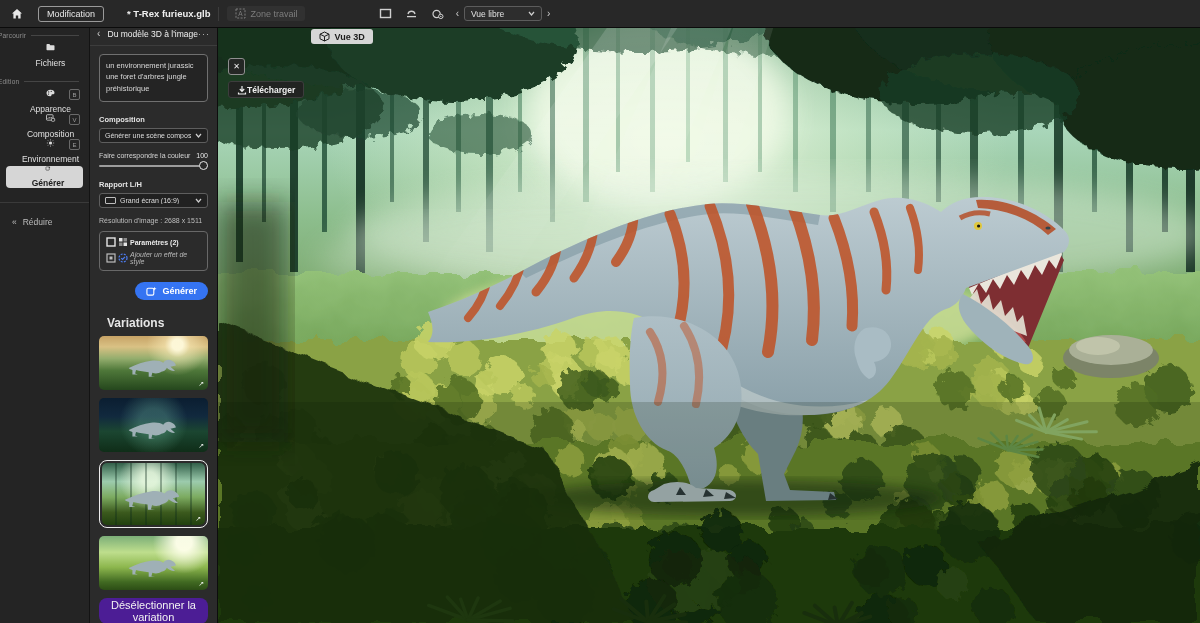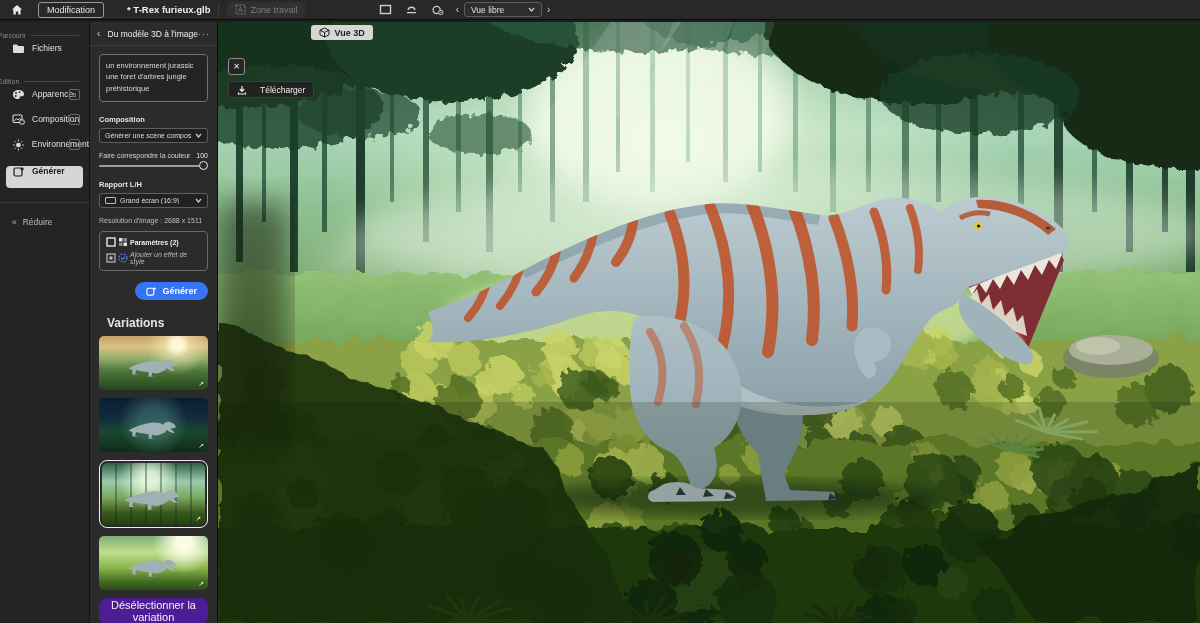--- a/index.html
+++ b/index.html
@@ -1,20 +1,20 @@
 <!DOCTYPE html>
 <html><head>
 <meta charset="utf-8">
 <style>
   * { margin:0; padding:0; box-sizing:border-box; }
   html,body { width:1200px; height:623px; overflow:hidden; background:#1d1d1d;
     font-family:"Liberation Sans", sans-serif; color:#e6e6e6; }
 
   
-  .topbar { position:absolute; left:0; top:0; width:1200px; height:20px; background:#282828;
+  .topbar { position:absolute; left:0; top:0; width:1200px; height:28px; background:#282828;
     border-bottom:1px solid #0b0b0b; display:flex; align-items:center; z-index:30; }
   .tb-home { width:34px; display:flex; justify-content:center; }
   .btn-outline { border:1px solid #9a9a9a; border-radius:3px; color:#e8e8e8; font-size:9px;
     padding:2px 8px; margin-left:4px; background:transparent; }
   .doc-title { font-size:9.5px; font-weight:bold; color:#f0f0f0; margin-left:23px; white-space:nowrap; }
   .tb-sep { width:1px; height:14px; background:#3d3d3d; margin:0 8px; }
   .tab { display:flex; align-items:center; gap:4px; font-size:9px; padding:2px 8px; border-radius:3px; }
   .tab.disabled { color:#7d7d7d; background:#313131; }
   .tab.active { color:#1c1c1c; background:#d6d6d6; font-weight:bold; margin-left:6px;margin-top:46px; }
   .tb-ico { width:26px; display:flex; justify-content:center; align-items:center; cursor:pointer; }
@@ -25,22 +25,22 @@
   .snapshot { display:flex; align-items:center; gap:4px; font-size:9px; color:#dcdcdc; }
   .export-btn { display:flex; align-items:center; gap:5px; height:17px; border-radius:9px;
     color:#fff; font-size:9px; font-weight:bold; padding:0 12px; border:none; white-space:nowrap; }
 
   
   .rail { position:absolute; left:0; top:22px; width:90px; height:601px; background:#242424;
     border-right:1px solid #131313; z-index:20; }
   .rail-section { display:flex; align-items:center; gap:5px; margin:10px 0 4px -2px; }
   .rail-section span { font-size:6.5px; color:#8f8f8f; letter-spacing:.2px; }
   .rail-section i { flex:1; border-top:1px solid #454545; margin-right:10px; }
-  .rail-item { display:flex; align-items:flex-start; gap:7px; height:25px; padding-left:12px;
-    font-size:8.5px; color:#e0e0e0; cursor:pointer; position:relative; }
+  .rail-item { display:flex; align-items:center; gap:7px; height:25px; padding-left:12px;
+    font-size:8.5px; color:#e0e0e0; cursor:pointer; position:relative;flex-direction:column; }
   .rail-item .shortcut { position:absolute; right:9px; width:11px; height:11px; border:1px solid #6a6a6a;
     border-radius:2px; font-size:6px; color:#9a9a9a; display:flex; align-items:center; justify-content:center; }
   .rail-item.active { background:#d6d6d6; color:#1b1b1b; border-radius:4px; margin:2px 6px; height:22px;
     padding-left:7px; font-weight:bold; }
   .rail-div { border-top:1px solid #3a3a3a; margin:14px 0 0 0; }
   .reduce { display:flex; align-items:center; gap:6px; font-size:8.5px; color:#bdbdbd; padding:14px 0 0 12px; cursor:pointer; }
 
   
   .panel { position:absolute; left:90px; top:22px; width:128px; height:601px; background:#2b2b2b;
     border-right:1px solid #0d0d0d; z-index:20; }
@@ -95,21 +95,21 @@
   .deselect-btn { width:100%; height:26px; border-radius:8px; border:none; background:#4c1d95;
     color:#f2f2f2; font-size:11px; cursor:pointer; }
 
   
   .viewport { position:absolute; left:218px; top:22px; width:982px; height:601px; background:#2c4a36; z-index:5; }
   .close-btn { position:absolute; left:10px; top:36px; width:17px; height:17px; background:rgba(38,38,38,.92);
     border:1px solid #8f8f8f; border-radius:3px; color:#f0f0f0; font-size:8px; display:flex;
     align-items:center; justify-content:center; cursor:pointer; z-index:10; }
   .dl-btn { position:absolute; left:10px; top:59px; height:17px; background:rgba(34,34,34,.92);
     border:1px solid #3d3d3d; border-radius:3px; color:#f0f0f0; font-size:8.5px; display:flex;
-    align-items:center; gap:13px; padding:0 8px; cursor:pointer; z-index:10; }
+    align-items:center; gap:0; padding:0 8px; cursor:pointer; z-index:10;font-weight:bold; }
   svg text { font-family:"Liberation Sans",sans-serif; }
 </style>
 </head>
 <body>
 
 <div class="topbar">
   <div class="tb-home">
     <svg width="12" height="12" viewBox="0 0 12 12">
         <path d="M6 1 L11 5.4 L9.6 5.4 L9.6 10.6 L7.2 10.6 L7.2 7.4 L4.8 7.4 L4.8 10.6 L2.4 10.6 L2.4 5.4 L1 5.4 Z" fill="#e8e8e8"></path>
       </svg>

